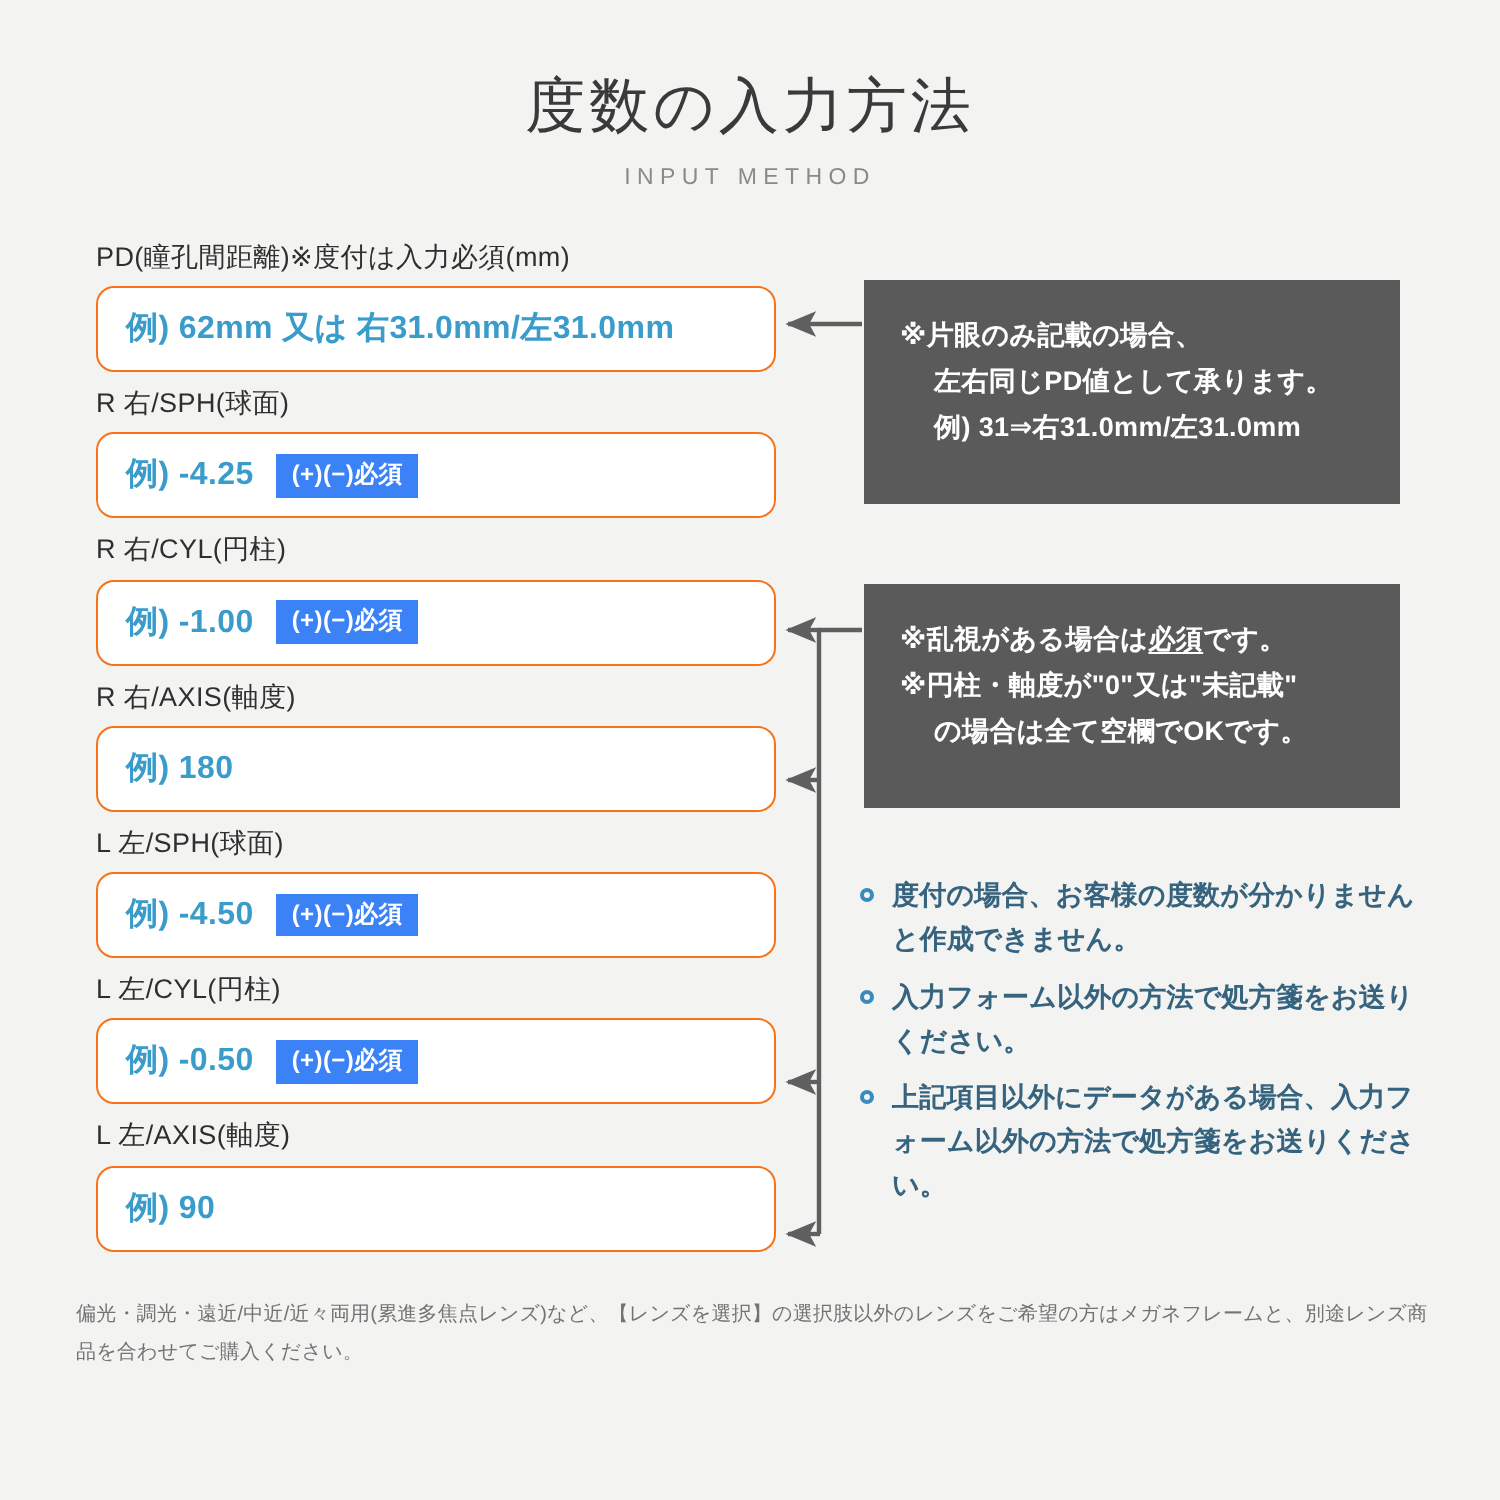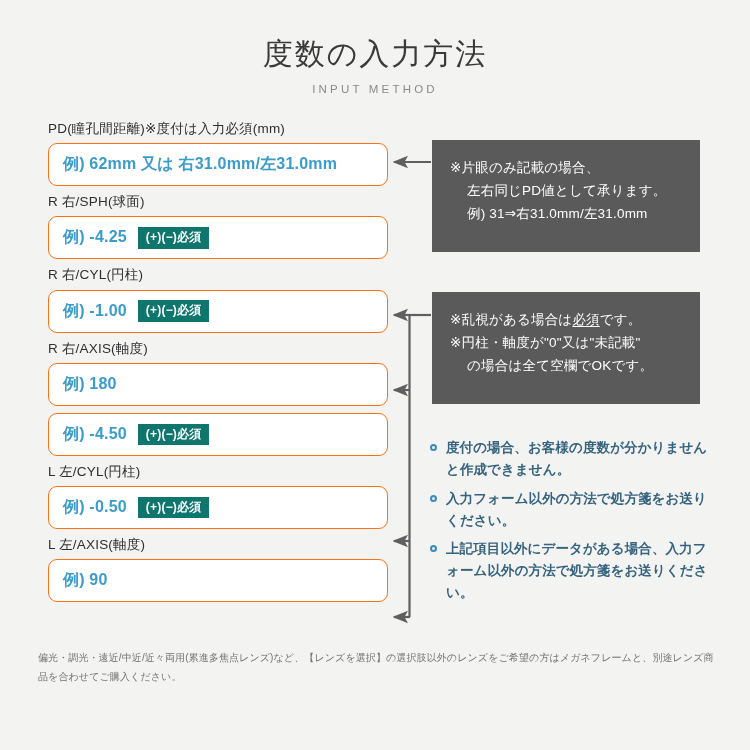--- a/index.html
+++ b/index.html
@@ -73,40 +73,40 @@
 
   .input-value {
     font-size: 16px;
     font-weight: 700;
     color: #3a9ccb;
     letter-spacing: 0.2px;
     white-space: nowrap;
   }
 
   .badge {
-    background: #0f766e;
+    background: #3b82f6;
     color: #ffffff;
     font-size: 12px;
     font-weight: 700;
     padding: 3px 8px 4px 8px;
     letter-spacing: 0.2px;
     white-space: nowrap;
     line-height: 1.2;
   }
 
   
   .note-box {
     position: absolute;
     background: #5a5a5a;
     color: #ffffff;
     padding: 16px 18px;
   }
   .note-box .line {
     font-size: 13.5px;
-    font-weight: 400;
+    font-weight: 700;
     line-height: 1.72;
     letter-spacing: 0.2px;
     white-space: nowrap;
   }
   .note-box .line.indent { padding-left: 17px; }
   .note-box .line u { text-decoration: underline; text-underline-offset: 2px; }
 
   #note-box-pd  { left: 432px; top: 140px; width: 268px; height: 112px; }
   #note-box-cyl { left: 432px; top: 292px; width: 268px; height: 112px; }
 
@@ -194,20 +194,21 @@
   </div>
 
   <div class="field-group">
     <div class="field-label">R 右/AXIS(軸度)</div>
     <div class="input-box">
       <span class="input-value">例) 180</span>
     </div>
   </div>
 
   <div class="field-group">
+    <div class="field-label">L 左/SPH(球面)</div>
     <div class="input-box">
       <span class="input-value">例) -4.50</span>
       <span class="badge">(+)(−)必須</span>
     </div>
   </div>
 
   <div class="field-group">
     <div class="field-label">L 左/CYL(円柱)</div>
     <div class="input-box">
       <span class="input-value">例) -0.50</span>

